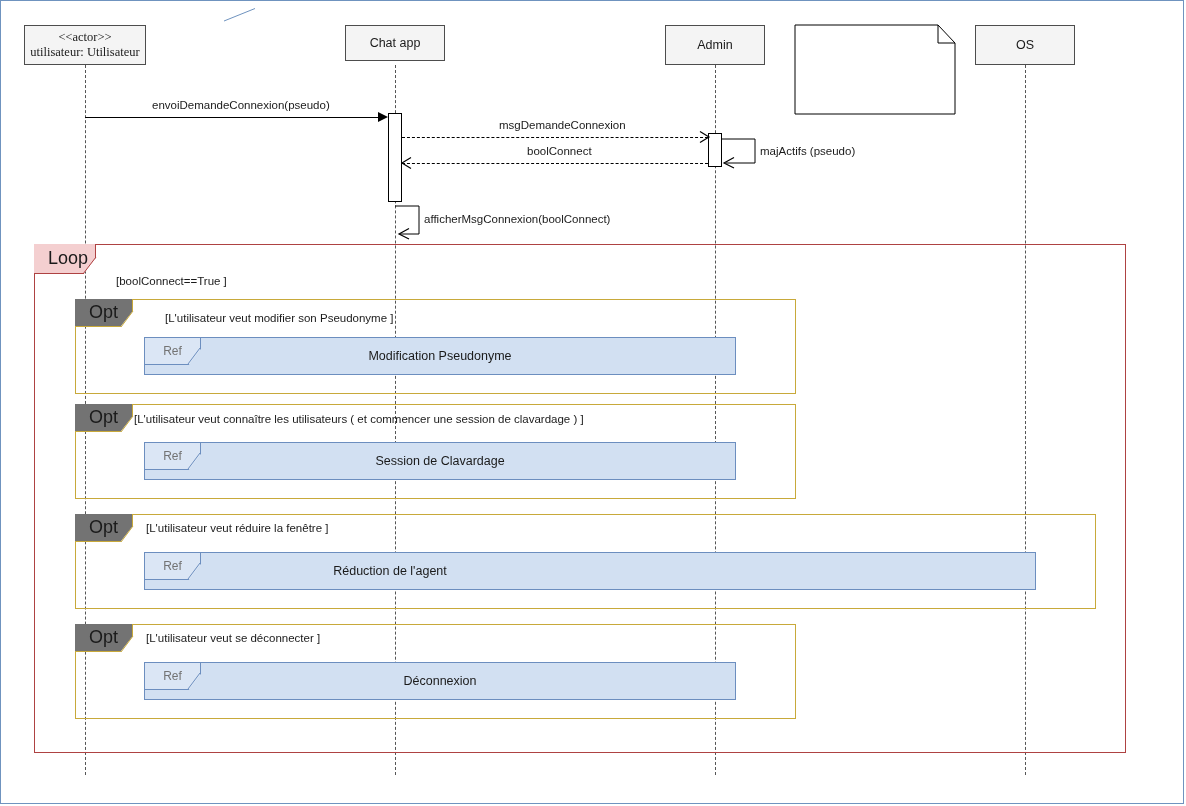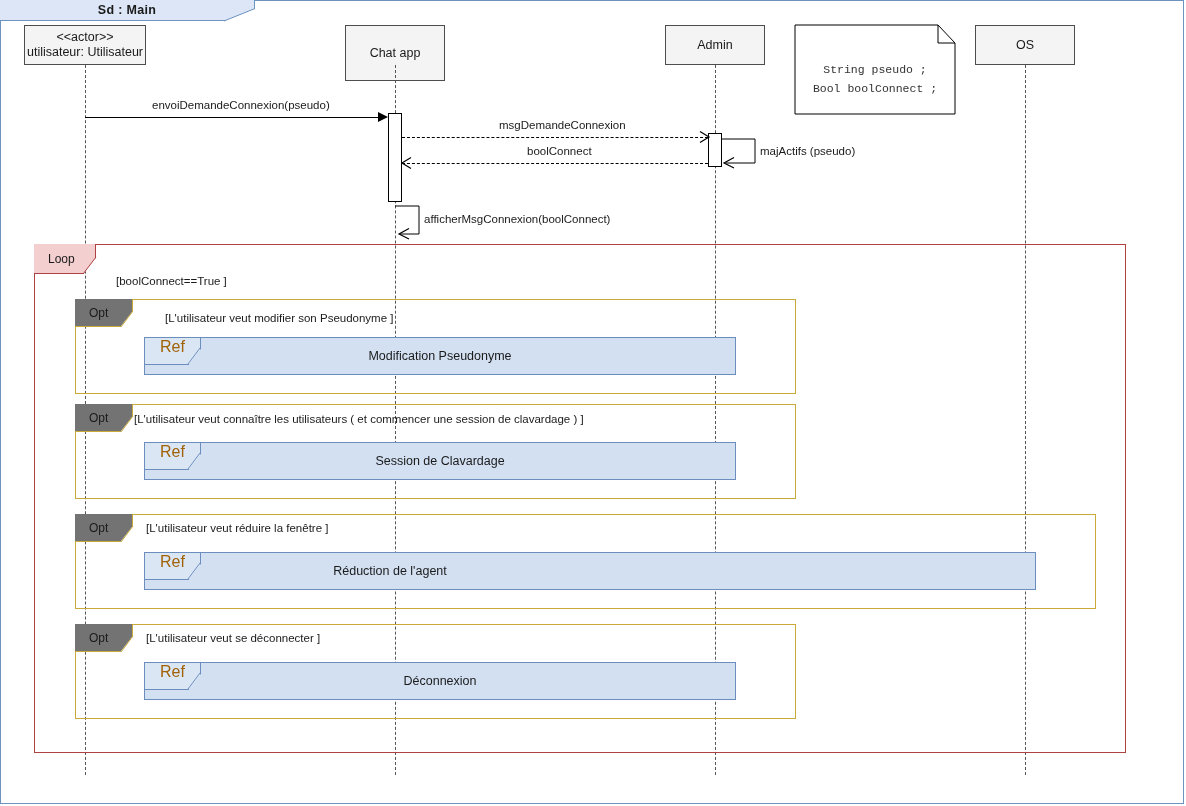--- a/index.html
+++ b/index.html
@@ -132,21 +132,21 @@
     background: transparent;
   }
   .frag-loop { border: 1px solid #ae4242; }
   .frag-opt  { border: 1px solid #c8a93a; }
   .frag-tab {
     position: absolute;
     box-sizing: border-box;
     display: flex;
     align-items: center;
     padding-left: 14px;
-    font-size: 12px;
+    font-size: 18px;
     color: #1a1a1a;
   }
   .frag-tab-loop {
     background: #f4cfd0;
     border-right: 1px solid #ae4242;
     border-bottom: 1px solid #ae4242;
     -webkit-clip-path: polygon(0 0, 100% 0, 100% 45%, 80% 100%, 0 100%);
     clip-path: polygon(0 0, 100% 0, 100% 45%, 80% 100%, 0 100%);
   }
   .frag-tab-opt {
@@ -180,76 +180,69 @@
     top: 0;
     width: 56px;
     height: 27px;
     background: #dbe6f5;
     border-right: 1px solid #6c8ebf;
     border-bottom: 1px solid #6c8ebf;
     box-sizing: border-box;
     -webkit-clip-path: polygon(0 0, 100% 0, 100% 40%, 78% 100%, 0 100%);
     clip-path: polygon(0 0, 100% 0, 100% 40%, 78% 100%, 0 100%);
     display: flex;
-    align-items: flex-start;
+    align-items: center;
     justify-content: center;
-    font-size: 16px;
-    color: #a16207;
+    font-size: 12px;
+    color: #737373;
   }
   .ref-label {
     position: absolute;
     left: 0; right: 0;
     text-align: center;
     font-size: 12.5px;
     color: #1a1a1a;
   }
 </style>
 </head>
 <body>
 
 <div id="page">
 
   <div id="page-border"></div>
 
-  <div class="sd-tab">
-    <span>Sd :  Main</span>
-  </div>
   <svg class="svg-layer">
     <line x1="255" y1="8.5" x2="224" y2="21" stroke="#6f93bf" stroke-width="1"></line>
   </svg>
 
-  <div class="lifeline-head" style="left:24px; top:25px; width:122px; height:40px;">
+  <div class="lifeline-head" style="left:24px; top:25px; width:122px; height:40px;font-family:Liberation Serif, serif;">
     <span>&lt;&lt;actor&gt;&gt;</span>
     <span>utilisateur: Utilisateur</span>
   </div>
   <div class="lifeline-line" style="left:85px; top:65px; height:710px;"></div>
 
-  <div class="lifeline-head" style="left:345px; top:25px; width:100px; height:56px;">
+  <div class="lifeline-head" style="left:345px; top:25px; width:100px; height:36px;">
     <span>Chat app</span>
   </div>
   <div class="lifeline-line" style="left:395px; top:65px; height:710px;"></div>
 
   <div class="lifeline-head" style="left:665px; top:25px; width:100px; height:40px;">
     <span>Admin</span>
   </div>
   <div class="lifeline-line" style="left:715px; top:65px; height:710px;"></div>
 
   <div class="lifeline-head" style="left:975px; top:25px; width:100px; height:40px;">
     <span>OS</span>
   </div>
   <div class="lifeline-line" style="left:1025px; top:65px; height:710px;"></div>
 
   <svg class="svg-layer">
     <path d="M795 25 L938 25 L955 43 L955 114 L795 114 Z" fill="#ffffff" stroke="#000000" stroke-width="1"></path>
     <path d="M938 25 L938 43 L955 43" fill="none" stroke="#000000" stroke-width="1"></path>
   </svg>
-  <div class="note-box" style="left:795px; top:25px; width:160px; height:89px;">
-    <div class="note-text" style="top:35px;">String pseudo ;</div>
-    <div class="note-text" style="top:54px;">Bool boolConnect ;</div>
-  </div>
 
   <div class="activation" style="left:388px; top:113px; width:14px; height:89px;"></div>
   <div class="activation" style="left:708px; top:133px; width:14px; height:34px;"></div>
 
   <div class="msg-line" style="left:85px; top:117px; width:293px;"></div>
   <div class="arrow-head arrow-right-solid" style="left:378px; top:112px;"></div>
   <div class="msg-label" style="left:152px; top:99px;">envoiDemandeConnexion(pseudo)</div>
 
   <div class="msg-line dashed" style="left:402px; top:137px; width:306px;"></div>
   <svg class="svg-layer">

